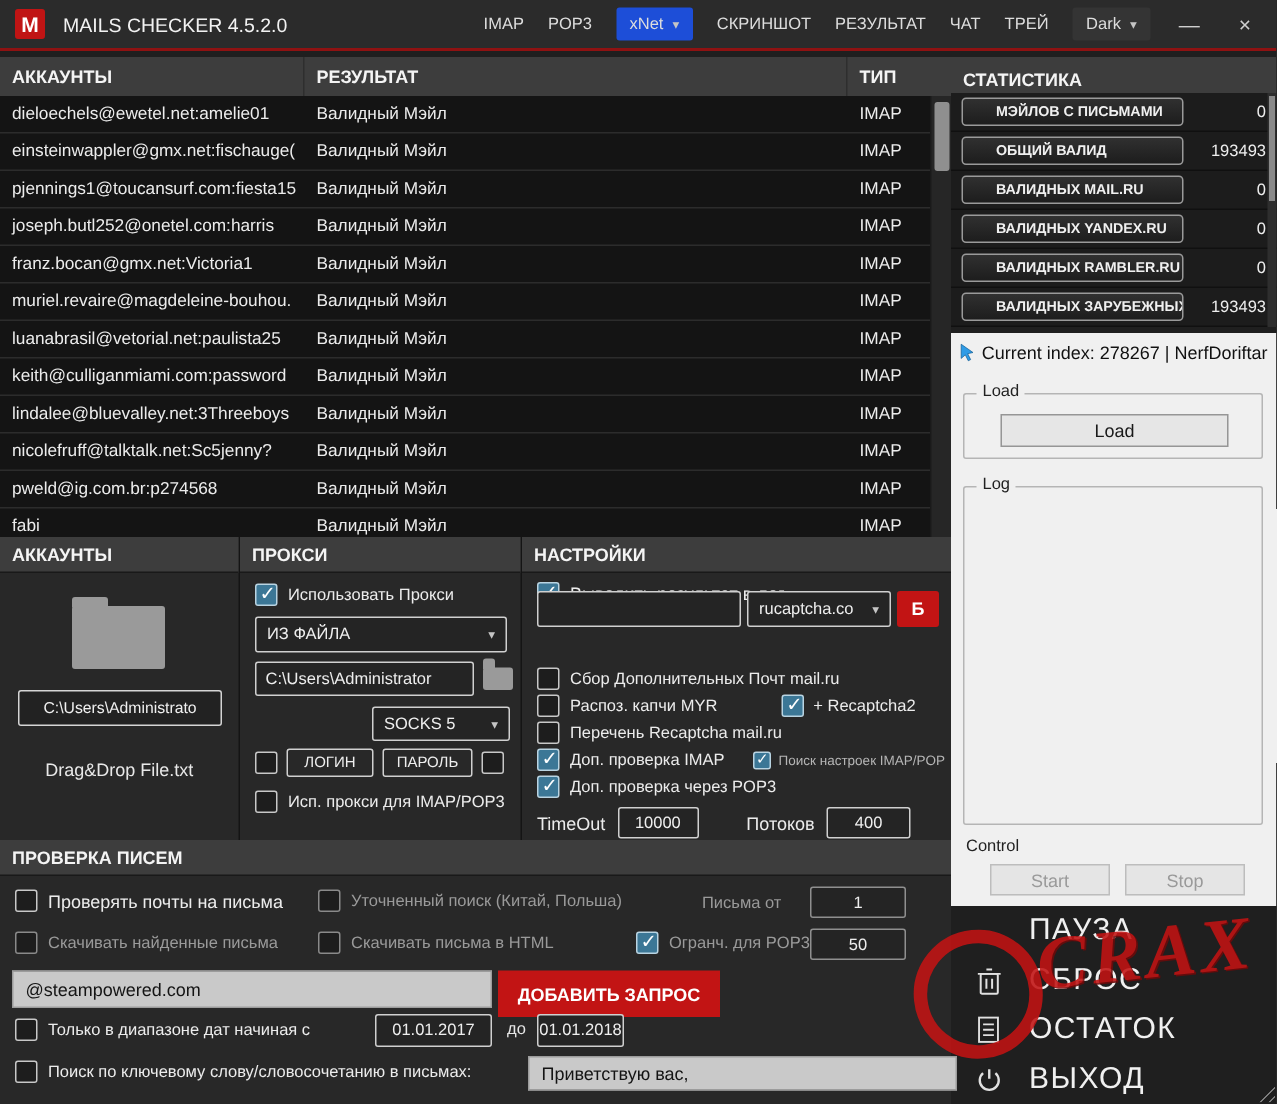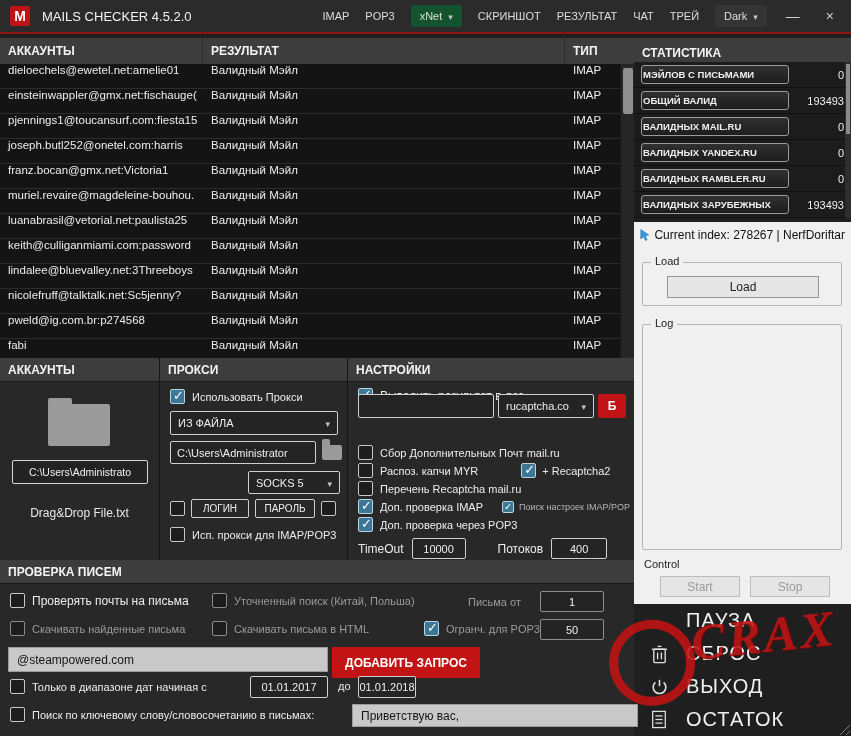--- a/index.html
+++ b/index.html
@@ -6,42 +6,42 @@
   body{background:#3a3a3a;font-family:"Liberation Sans","DejaVu Sans",sans-serif}
   .app{position:relative;width:851px;height:736px;background:#1f1f1f;color:#e6e6e6;overflow:hidden}
 
   
   .titlebar{position:absolute;top:0;left:0;right:0;height:34px;background:#2b2b2b;border-bottom:2px solid #8f1212;display:flex;align-items:center;padding:0 10px;gap:12px}
   .logo{width:20px;height:20px;background:#c01414;border-radius:2px;color:#fff;font-weight:bold;font-size:14px;display:flex;align-items:center;justify-content:center;flex:none}
   .app-title{font-size:13px;color:#f2f2f2;white-space:nowrap}
   .menu{display:flex;align-items:center;gap:16px;margin-left:auto;font-size:11px;color:#ddd}
   .menu-item{cursor:default;white-space:nowrap}
   .menu-combo{display:flex;align-items:center;gap:6px;padding:5px 9px;border-radius:2px;white-space:nowrap}
-  .menu-combo.xnet{background:#14532d}
+  .menu-combo.xnet{background:#1d4ed8}
   .menu-combo.theme{background:#343434}
   .combo-arrow::after{content:"▾";font-size:9px;color:#c5c5c5}
   .win-btn{font-size:14px;color:#cfcfcf;padding:0 7px}
 
   
   .grid{position:absolute;left:0;top:38px;width:634px}
   .grid-header{display:flex;width:634px;height:26px;background:#3d3d3d;font-weight:bold;font-size:12px;color:#f4f4f4}
   .gh{padding:6px 8px;border-right:1px solid #2e2e2e;white-space:nowrap;overflow:hidden}
   .gh.c1{width:203px}.gh.c2{width:362px}.gh.c3{flex:1;border-right:none}
   .grid-body{width:620px;height:294px;overflow:hidden;background:#141414}
-  .grow{display:flex;height:25px;border-bottom:1px solid #2c2c2c;font-size:11.5px;color:#ececec}
+  .grow{display:flex;height:25px;border-bottom:1px solid #2c2c2c;font-size:11.5px;align-items:center;color:#ececec}
   .gc{padding:0 8px;white-space:nowrap;overflow:hidden}
   .gc.c1{width:203px}.gc.c2{width:362px}.gc.c3{flex:1}
   .vscroll{position:absolute;left:620px;top:64px;width:14px;height:294px;background:#262626;border-left:1px solid #1a1a1a}
   .vthumb{position:absolute;left:2px;top:4px;width:10px;height:46px;background:#8f8f8f;border-radius:2px}
 
   
   .stats{position:absolute;left:634px;top:38px;width:217px}
   .stats-header{height:24px;background:#3d3d3d;font-weight:bold;font-size:12px;padding:8px 8px;color:#f4f4f4}
   .stat-row{display:flex;align-items:center;height:26px;padding:0 7px;border-bottom:1px solid #101010;background:#1c1c1c}
-  .stat-bar{width:148px;height:19px;border:1px solid #9a9a9a;border-radius:3px;background:linear-gradient(#303030,#1d1d1d);font-size:9.5px;font-weight:bold;line-height:17px;padding:0 1px;white-space:nowrap;overflow:hidden;color:#f0f0f0}
+  .stat-bar{width:148px;height:19px;border:1px solid #9a9a9a;border-radius:3px;background:linear-gradient(#303030,#1d1d1d);font-size:9.5px;font-weight:bold;line-height:17px;padding:0 22px;white-space:nowrap;overflow:hidden;color:#f0f0f0}
   .stat-val{margin-left:auto;font-size:11px;color:#eee}
   .stats-scroll{position:absolute;right:0;top:24px;width:6px;height:156px;background:#2e2e2e}
   .stats-thumb{position:absolute;top:2px;left:1px;width:4px;height:70px;background:#8a8a8a}
 
   
   .subwin{position:absolute;left:634px;top:222px;width:217px;height:382px;background:#f0f0f0;color:#111;overflow:hidden}
   .subwin-title{display:flex;align-items:center;gap:5px;padding:6px 6px 0 6px;font-size:12px;white-space:nowrap;overflow:hidden}
   .groupbox{position:absolute;border:1px solid #b5b5b5;border-radius:2px}
   .group-label{position:absolute;top:-8px;left:8px;background:#f0f0f0;padding:0 4px;font-size:11px;color:#222}
   .gb-load{left:8px;top:40px;width:200px;height:44px}
@@ -308,40 +308,40 @@
         <svg width="19" height="22" viewBox="0 0 20 22" fill="none" stroke="#e0e0e0" stroke-width="1.4">
             <rect x="4" y="6" width="12" height="14" rx="1"></rect>
             <line x1="2" y1="6" x2="18" y2="6"></line>
             <line x1="8" y1="3" x2="12" y2="3"></line>
             <line x1="8" y1="9.5" x2="8" y2="16.5"></line>
             <line x1="12" y1="9.5" x2="12" y2="16.5"></line>
           </svg>
       </span>
       <span data-name="reset-label">СБРОС</span>
     </div>
-    <div class="action" data-name="exit-button">
-      <span class="ico" data-name="power-icon">
-        <svg width="19" height="20" viewBox="0 0 24 24" fill="none" stroke="#e0e0e0" stroke-width="2">
-            <path d="M12 3v8"></path>
-            <path d="M6.8 6.2a8 8 0 1 0 10.4 0"></path>
-          </svg>
-      </span>
-      <span data-name="exit-label">ВЫХОД</span>
-    </div>
     <div class="action" data-name="remainder-button">
       <span class="ico" data-name="list-document-icon">
         <svg width="18" height="21" viewBox="0 0 20 22" fill="none" stroke="#e0e0e0" stroke-width="1.4">
             <rect x="3" y="2" width="14" height="18"></rect>
             <line x1="6" y1="7" x2="14" y2="7"></line>
             <line x1="6" y1="11" x2="14" y2="11"></line>
             <line x1="6" y1="15" x2="14" y2="15"></line>
           </svg>
       </span>
       <span data-name="remainder-label">ОСТАТОК</span>
     </div>
+    <div class="action" data-name="exit-button">
+      <span class="ico" data-name="power-icon">
+        <svg width="19" height="20" viewBox="0 0 24 24" fill="none" stroke="#e0e0e0" stroke-width="2">
+            <path d="M12 3v8"></path>
+            <path d="M6.8 6.2a8 8 0 1 0 10.4 0"></path>
+          </svg>
+      </span>
+      <span data-name="exit-label">ВЫХОД</span>
+    </div>
   </div>
 
   <div class="panel p-accounts" data-name="accounts-panel">
     <div class="panel-header" data-name="accounts-panel-header">АККАУНТЫ</div>
     <div class="folder" data-name="accounts-folder-icon"></div>
     <div data-name="accounts-path-button">C:\Users\Administrato</div>
     <div data-name="dragdrop-hint">Drag&amp;Drop File.txt</div>
   </div>
 
   <div class="panel p-proxy" data-name="proxy-panel">

